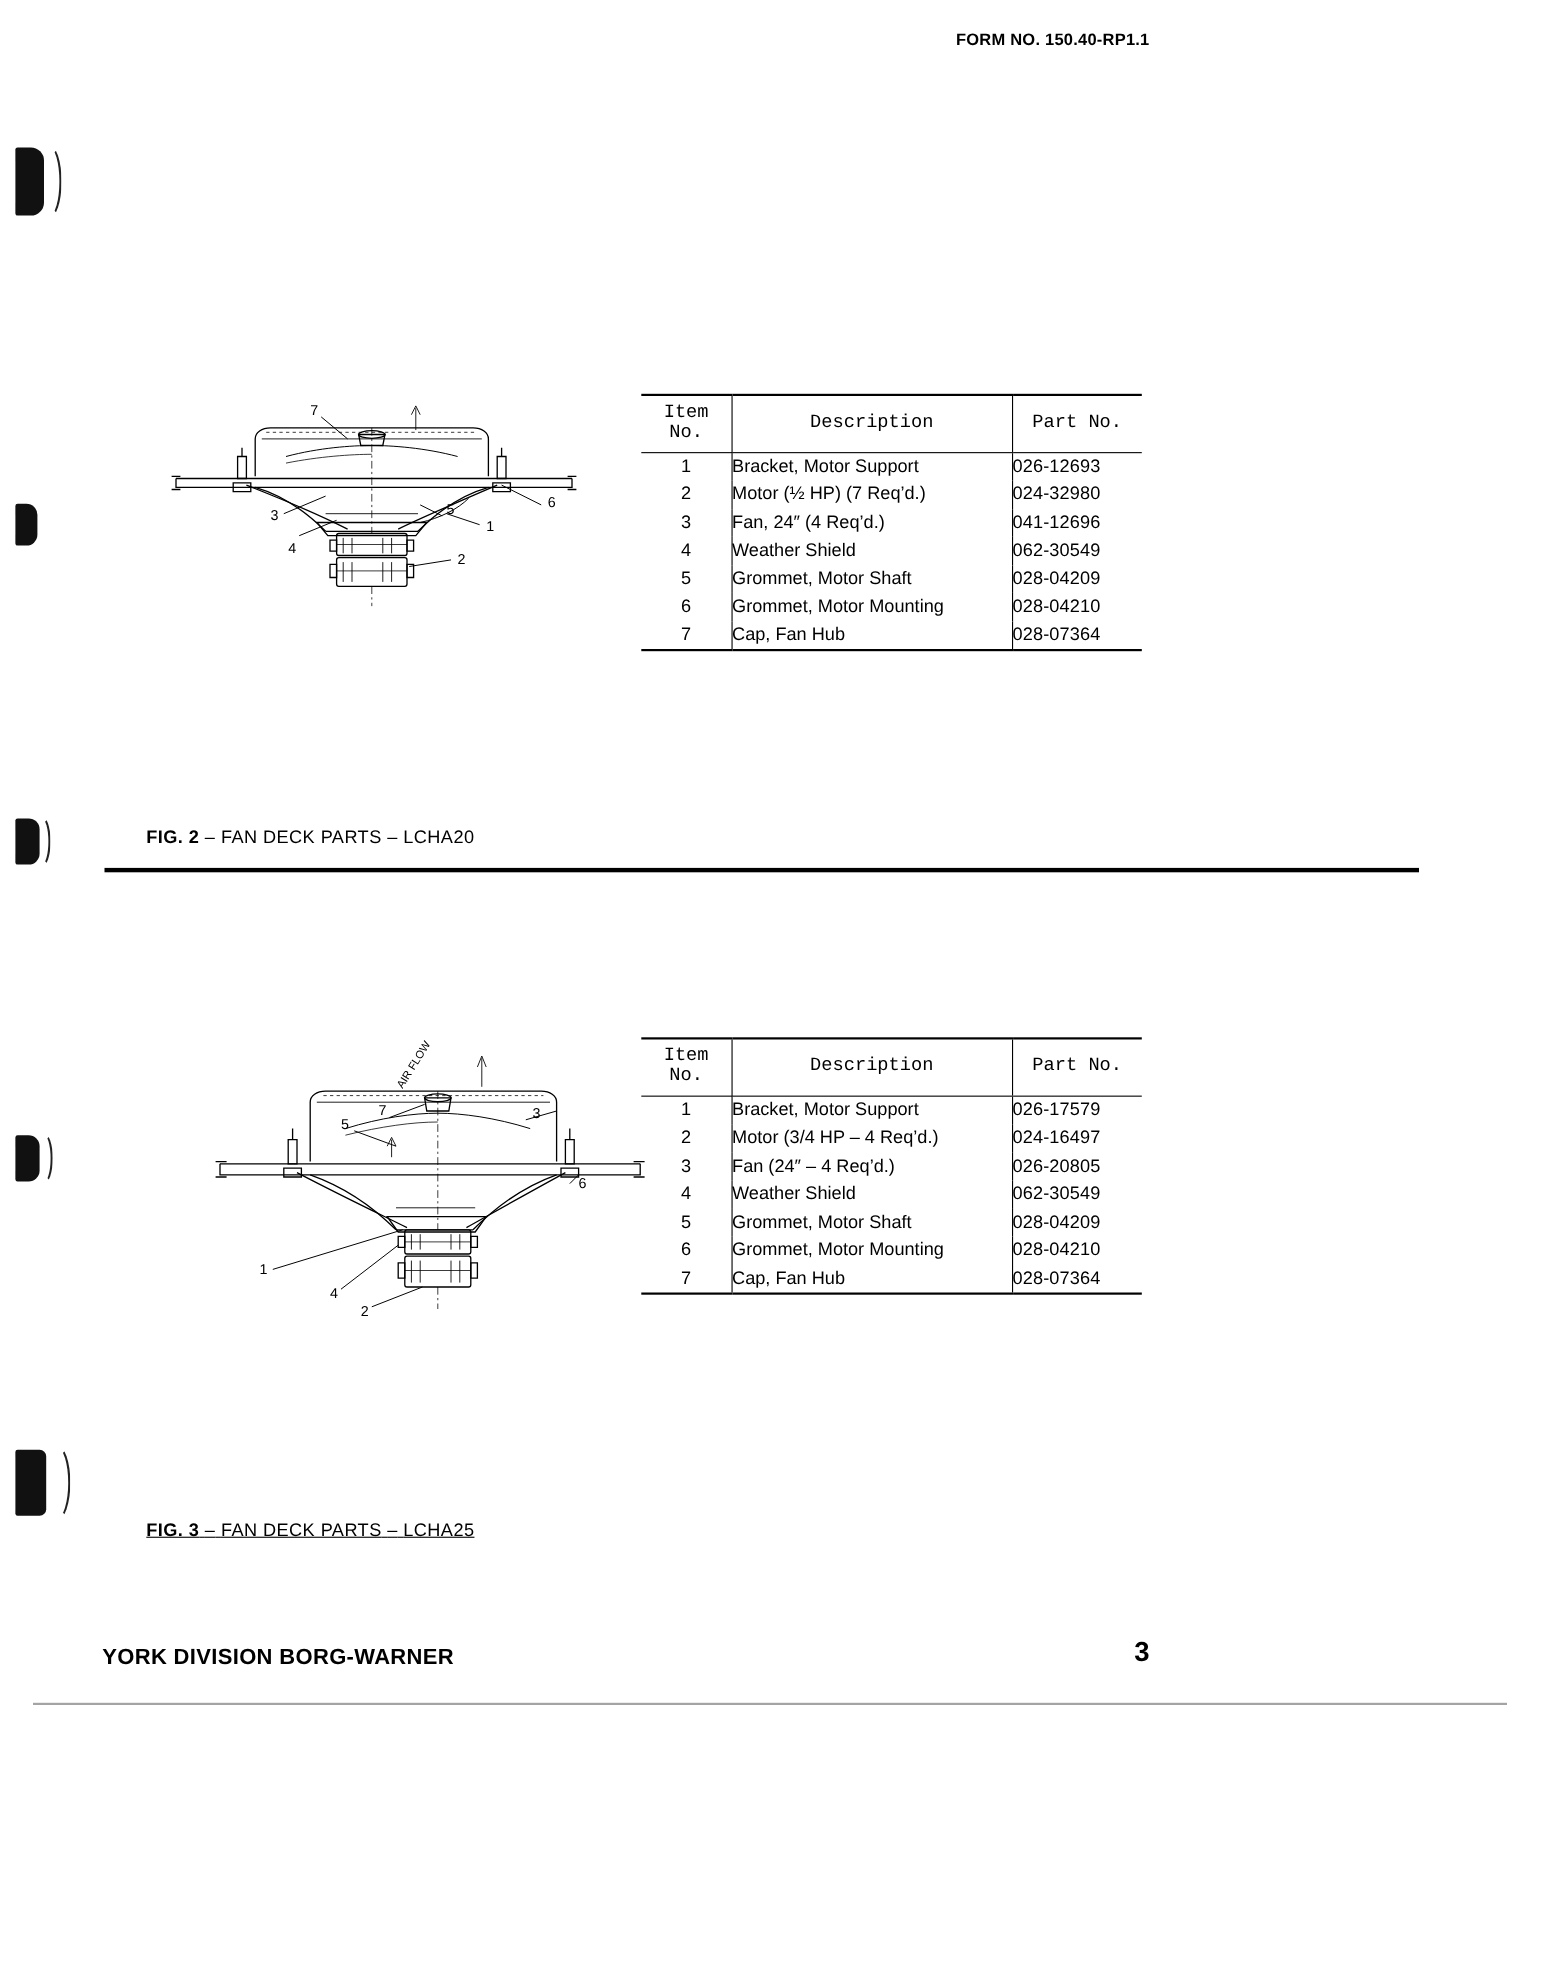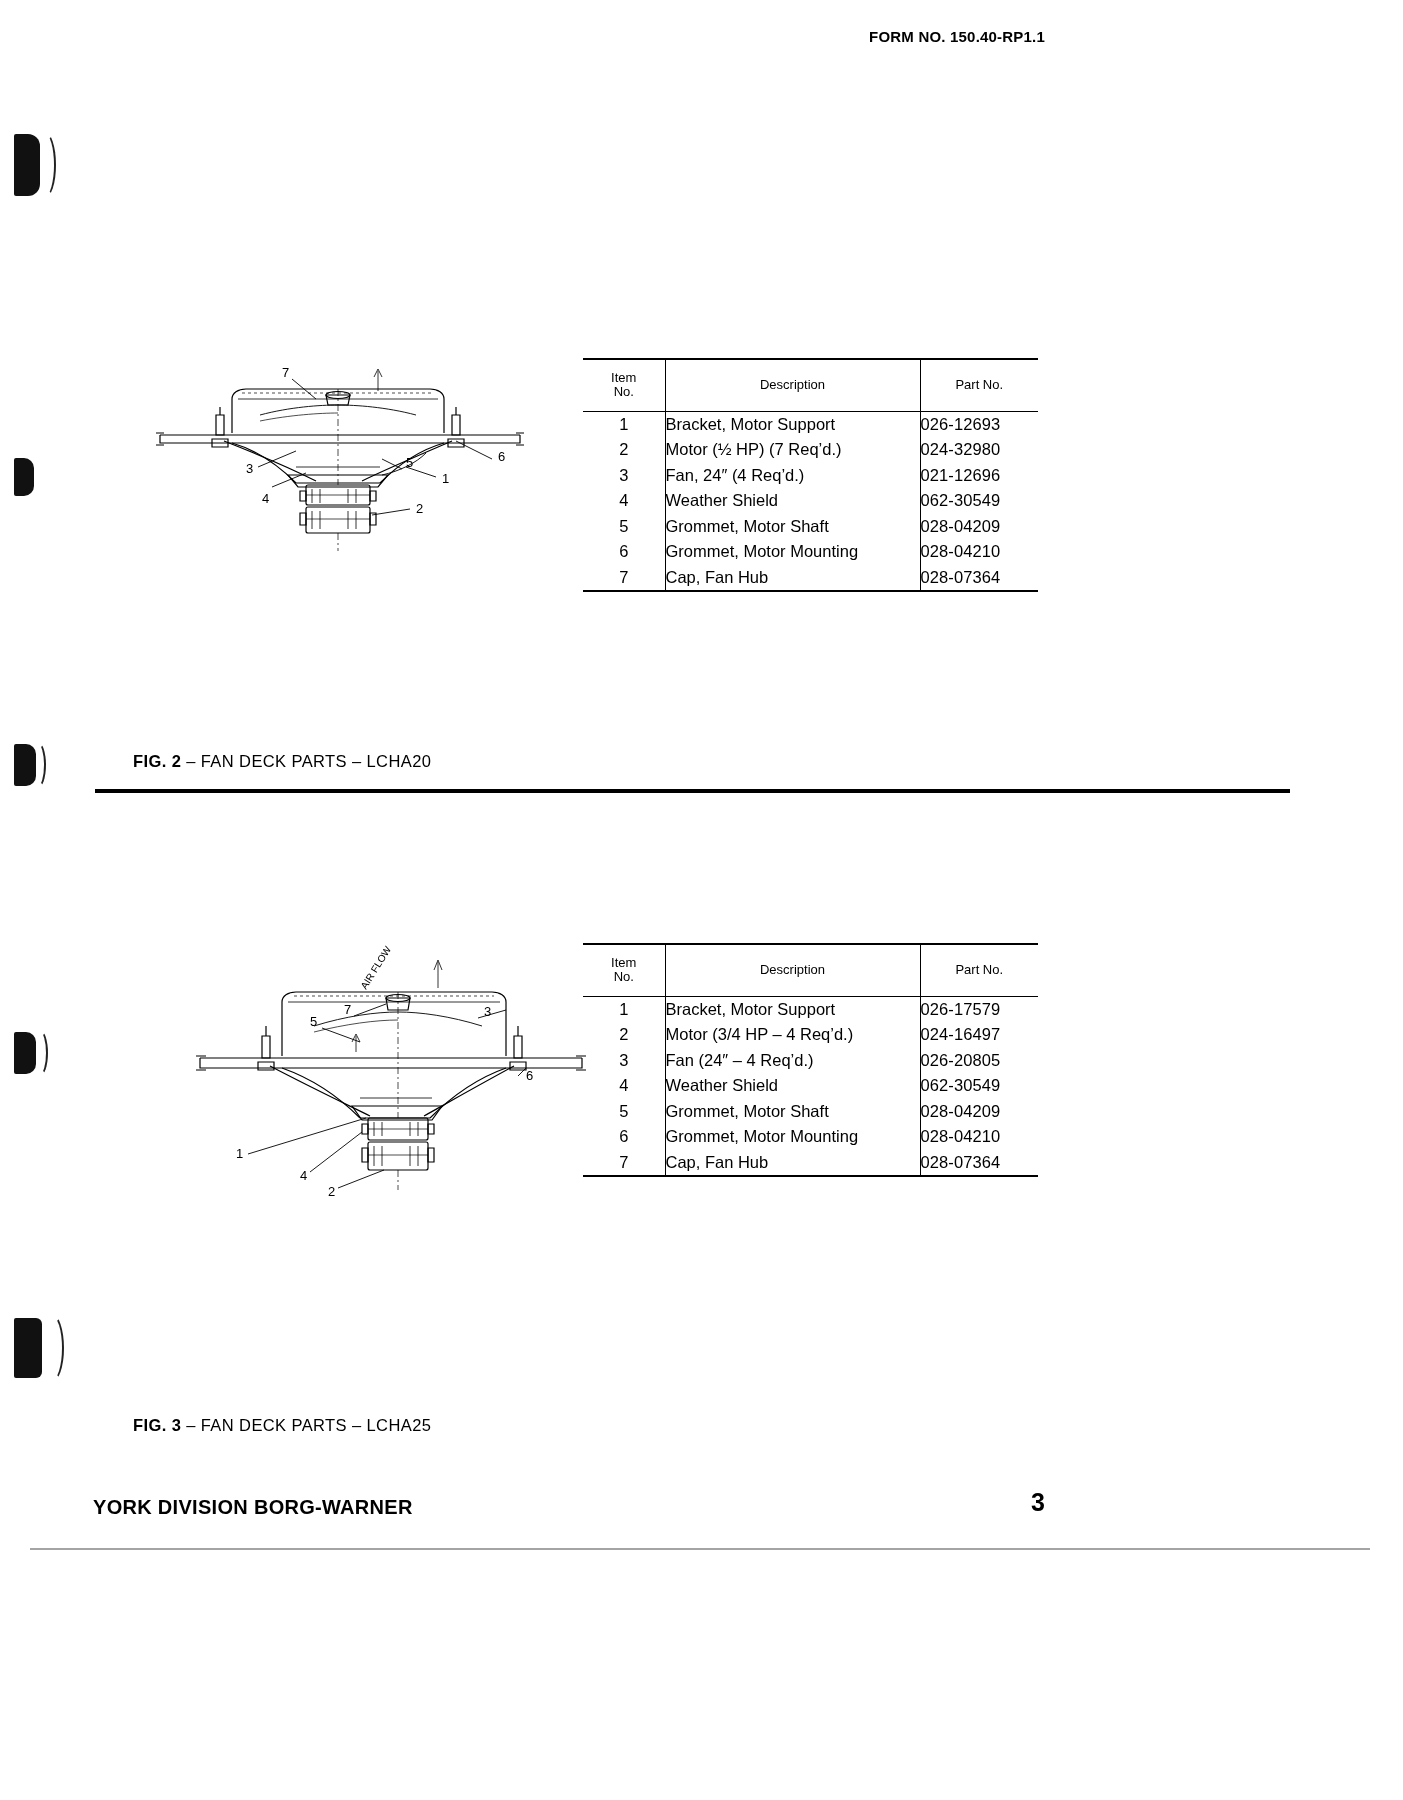--- a/index.html
+++ b/index.html
@@ -67,22 +67,23 @@
   .parts-table th, .parts-table td {
     padding: 0;
     font-weight: normal;
     vertical-align: middle;
   }
 
   .parts-table thead th {
     height: 52px;
     border-top: 2.5px solid #000;
     border-bottom: 1.6px solid #000;
-    font-size: 13px;
+    font-size: 17px;
     line-height: 1.08;
+    font-family: Liberation Mono, monospace;
   }
   .th-item   { width: 82px; text-align: center; border-right: 1.6px solid #000; }
   .th-desc   { }
   .th-part   { width: 118px; text-align: center; border-left: 1.6px solid #000; }
 
   .parts-table tbody td { height: 25.5px; line-height: 25.5px; font-size: 16.5px; }
   .td-item { text-align: center; border-right: 1.6px solid #000; }
   .td-desc { padding-left: 16px; white-space: nowrap; }
   .td-part { padding-left: 14px; border-left: 1.6px solid #000; white-space: nowrap; letter-spacing: 0.1px; }
 
@@ -92,21 +93,21 @@
   .fig-caption {
     position: absolute;
     left: 93px;
     font-size: 16.5px;
     letter-spacing: 0.4px;
     white-space: nowrap;
     margin-left: 40px;
   }
   .fig-caption .fig-label { font-weight: bold; }
   .fig-caption.c1 { top: 752px; }
-  .fig-caption.c2 { top: 1416px; }
+  .fig-caption.c2 { top: 1382px; text-decoration: underline; }
 
   .rule {
     position: absolute;
     left: 95px;
     width: 1195px;
     height: 4px;
     background: #000;
   }
   .rule.r1 { top: 789px; }
 
@@ -257,21 +258,21 @@
         <td class="td-part">026-12693</td>
       </tr>
       <tr>
         <td class="td-item">2</td>
         <td class="td-desc">Motor (½ HP)  (7 Req’d.)</td>
         <td class="td-part">024-32980</td>
       </tr>
       <tr>
         <td class="td-item">3</td>
         <td class="td-desc">Fan, 24″  (4 Req’d.)</td>
-        <td class="td-part">021-12696</td>
+        <td class="td-part">041-12696</td>
       </tr>
       <tr>
         <td class="td-item">4</td>
         <td class="td-desc">Weather Shield</td>
         <td class="td-part">062-30549</td>
       </tr>
       <tr>
         <td class="td-item">5</td>
         <td class="td-desc">Grommet, Motor Shaft</td>
         <td class="td-part">028-04209</td>

